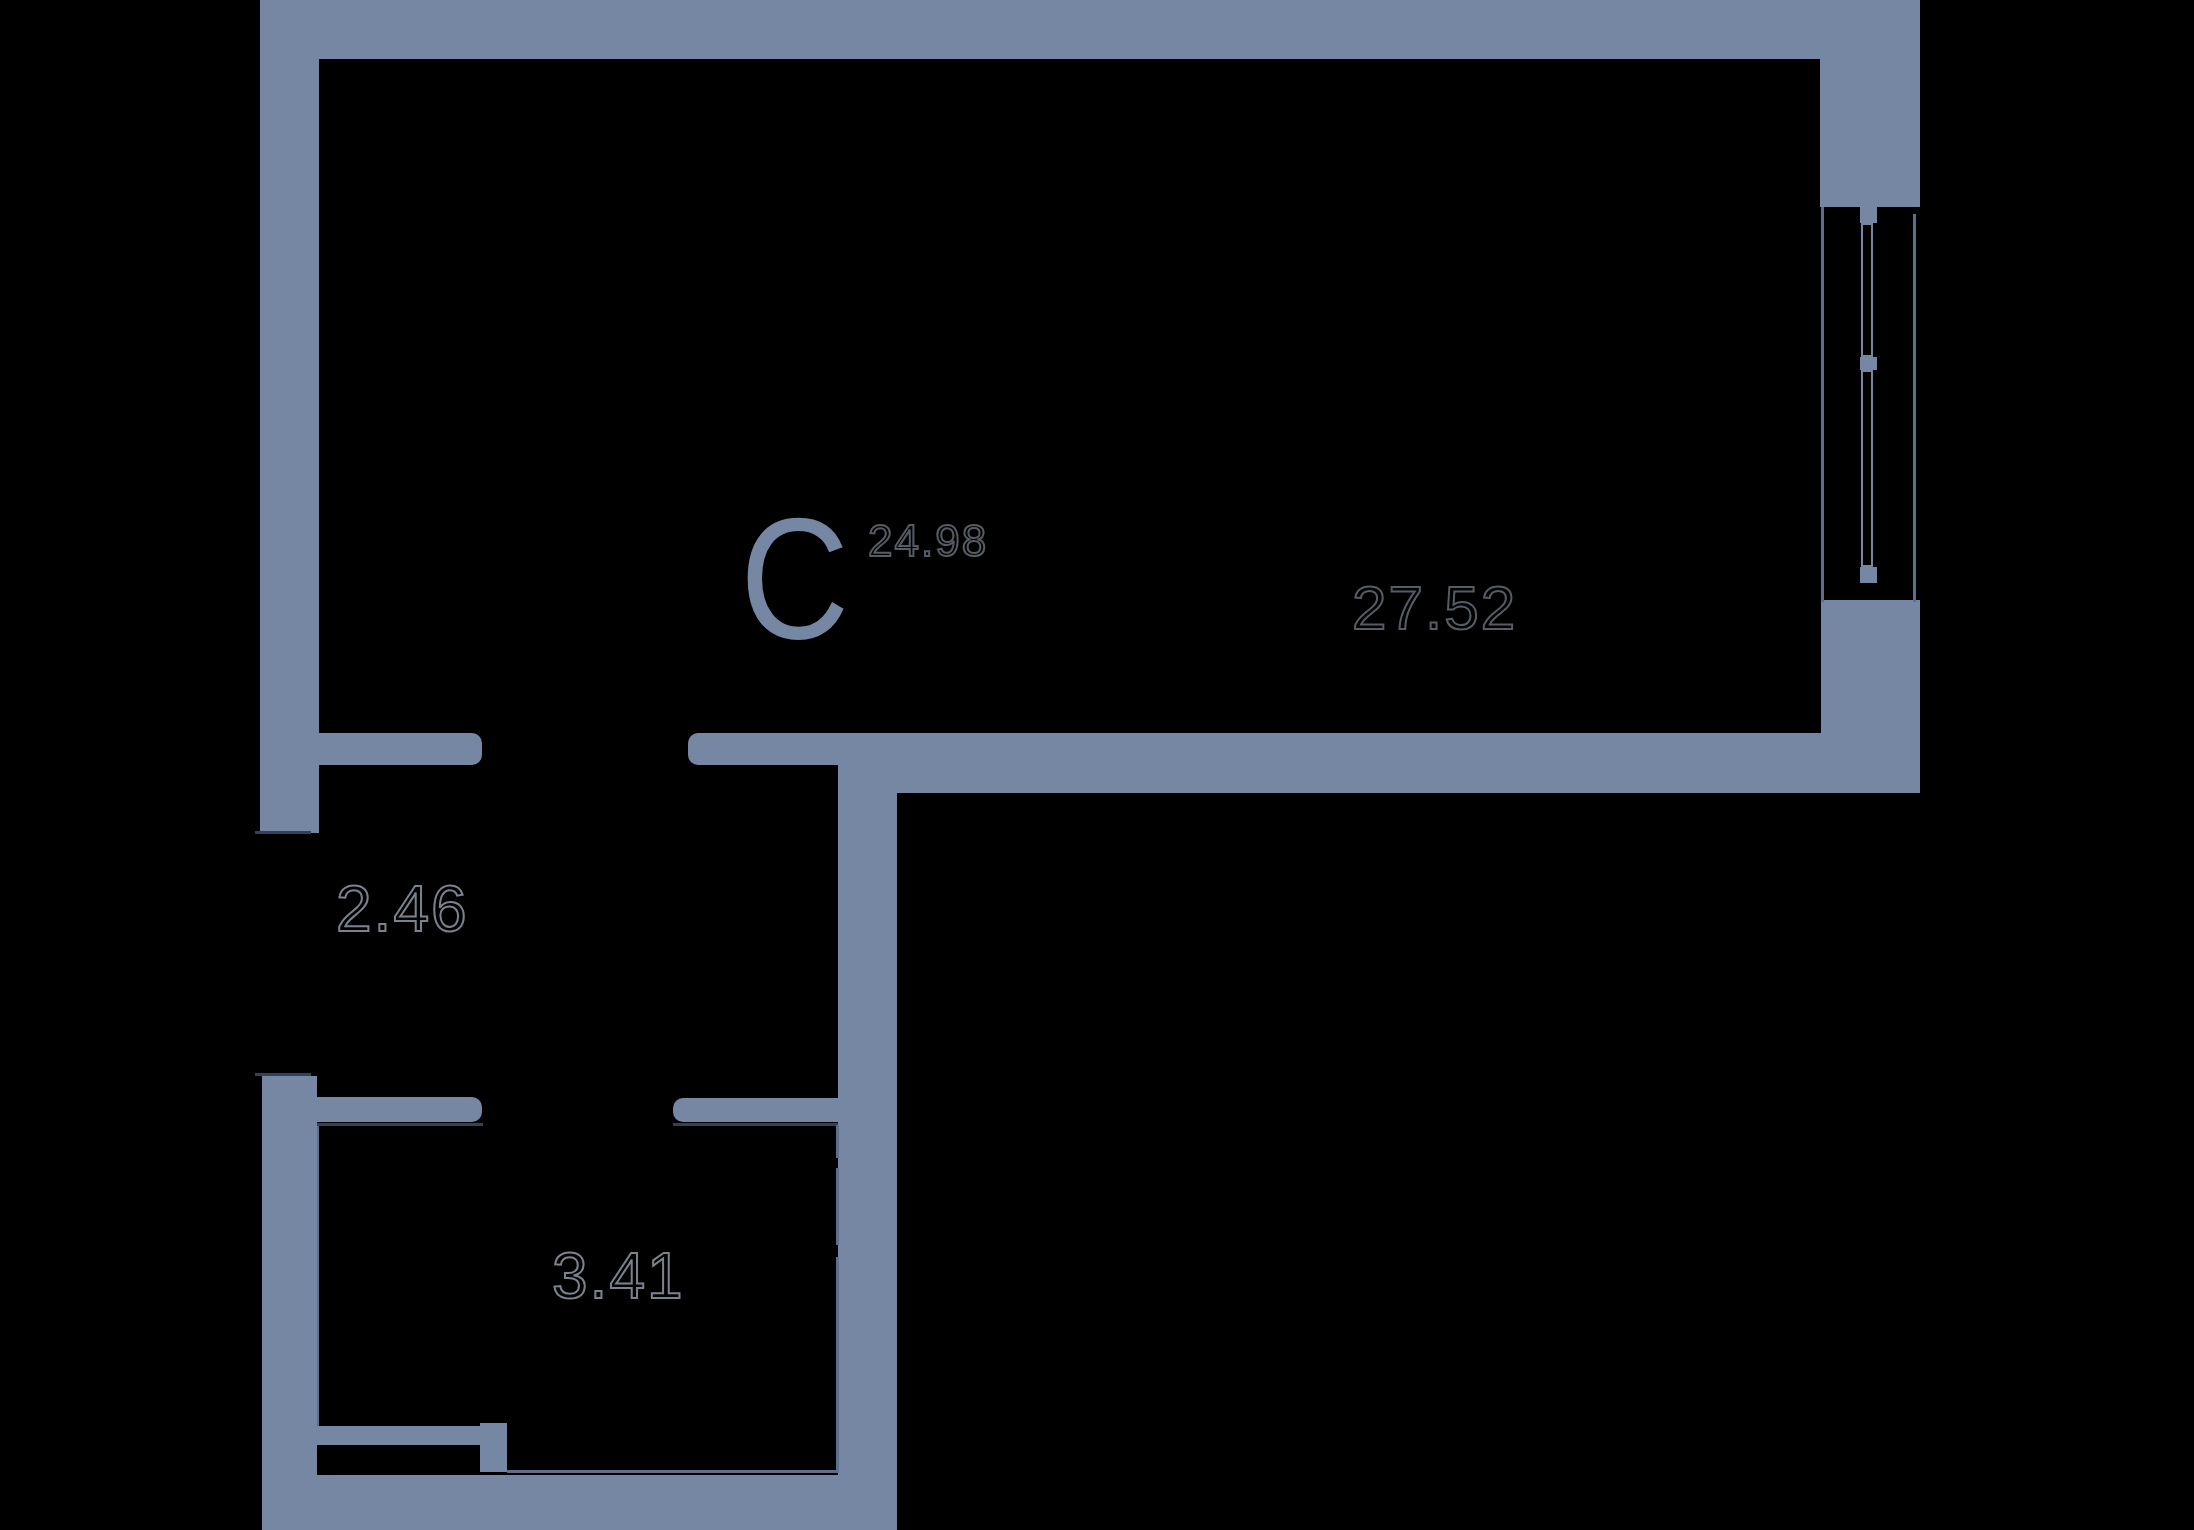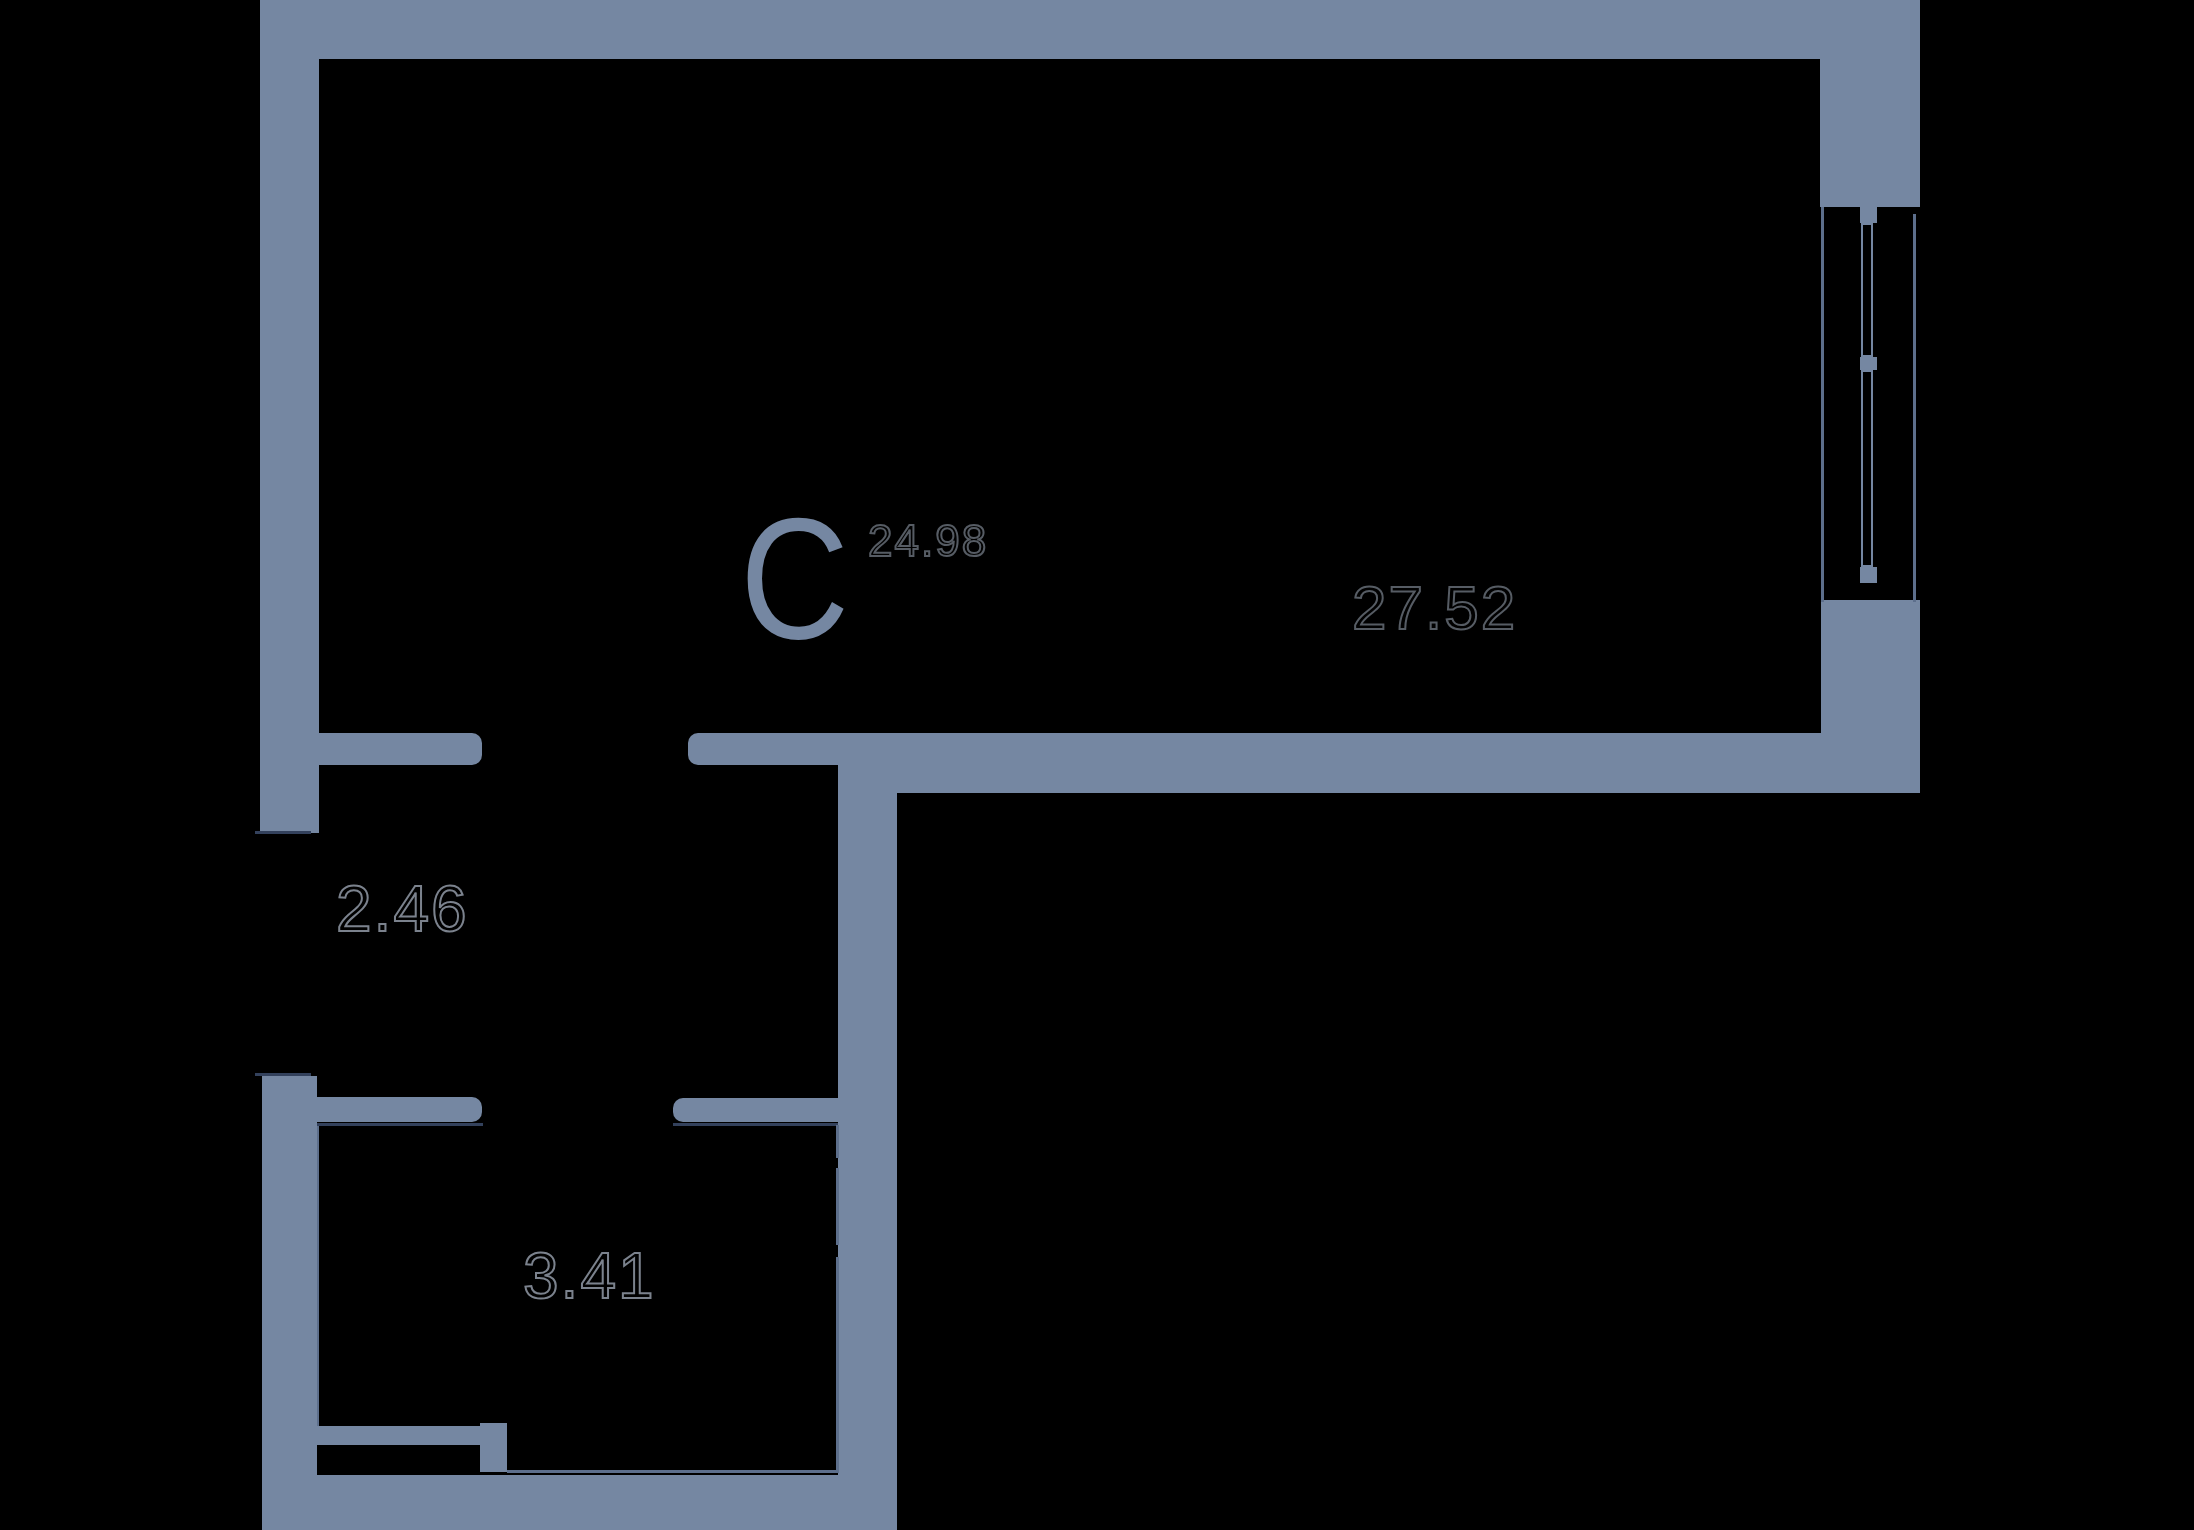--- a/index.html
+++ b/index.html
@@ -15,21 +15,21 @@
   .num{position:absolute;line-height:1;font-weight:400;letter-spacing:2px;
        color:transparent;-webkit-text-stroke:2px var(--num-dark,#565c64);}
   .num.light{-webkit-text-stroke:2px var(--num-light,#7b828d);}
   @supports not (-webkit-text-stroke:2px #000){
     .num{color:var(--num-dark,#565c64);}
     .num.light{color:var(--num-light,#7b828d);}
   }
   .n2498{left:849px;top:519px;font-size:44px;margin-left:19px;}
   .n1839{left:1352px;top:577px;font-size:62px;}
   .n318{left:336px;top:877px;font-size:64px;}
-  .n341{left:523px;top:1244px;font-size:64px;}
+  .n341{left:552px;top:1244px;font-size:64px;}
   
   .winframe{position:absolute;left:1860px;top:207px;width:17px;height:376px;}
   .winframe .cap{position:absolute;left:0;width:17px;background:var(--wall,#7587A2);}
   .winframe .sash{position:absolute;left:1px;width:12px;border:2px solid var(--wall,#7587A2);
                   box-sizing:border-box;background:transparent;}
 </style>
 </head>
 <body>
 
 <div class="plan">

